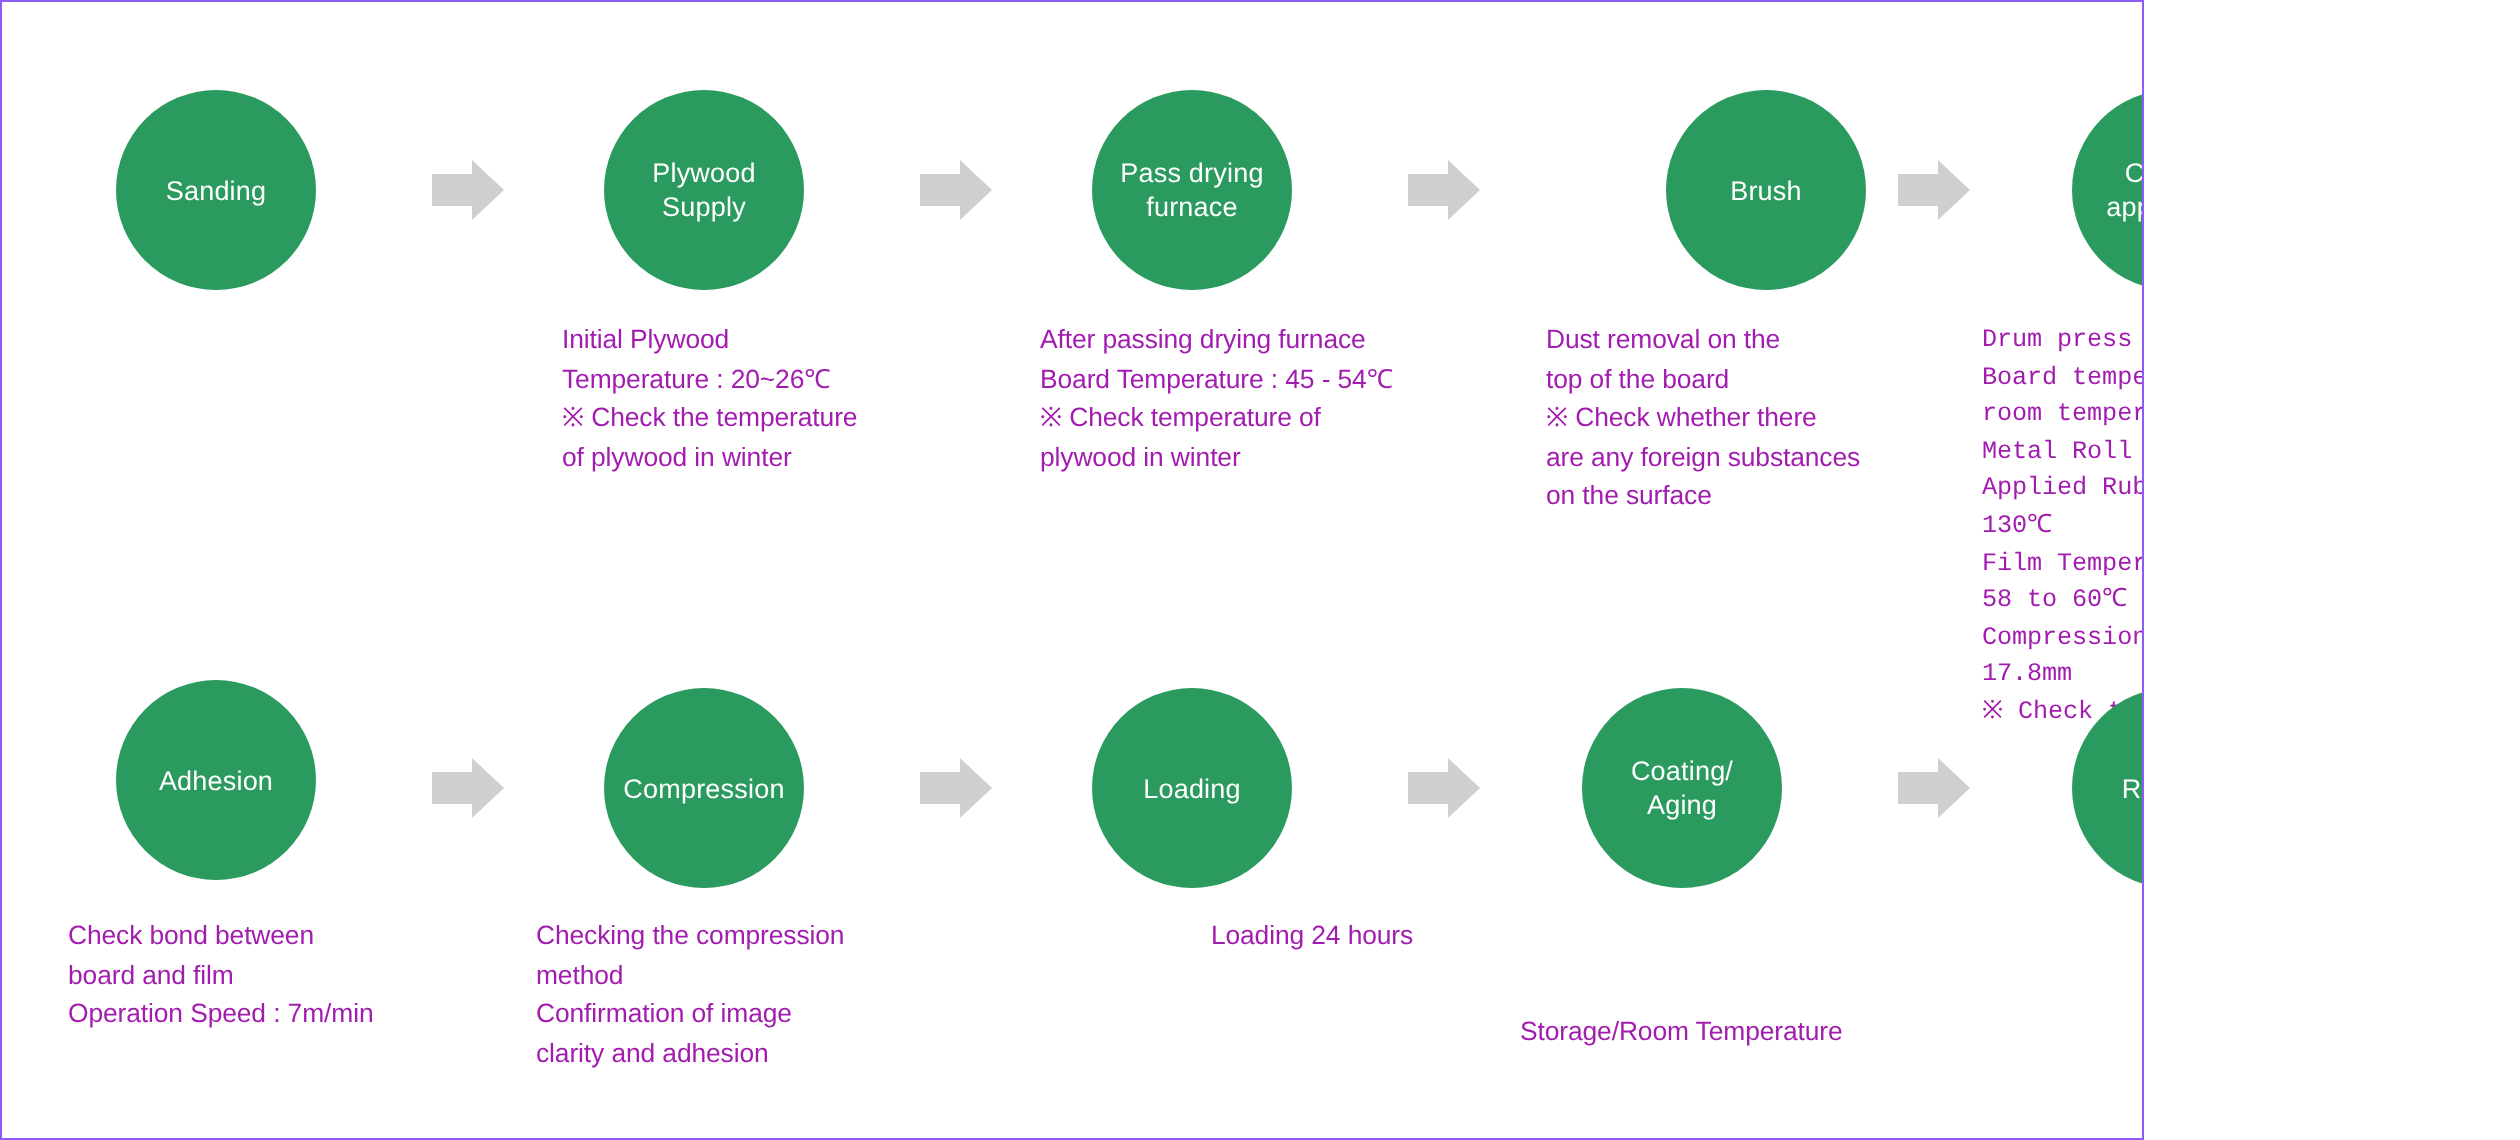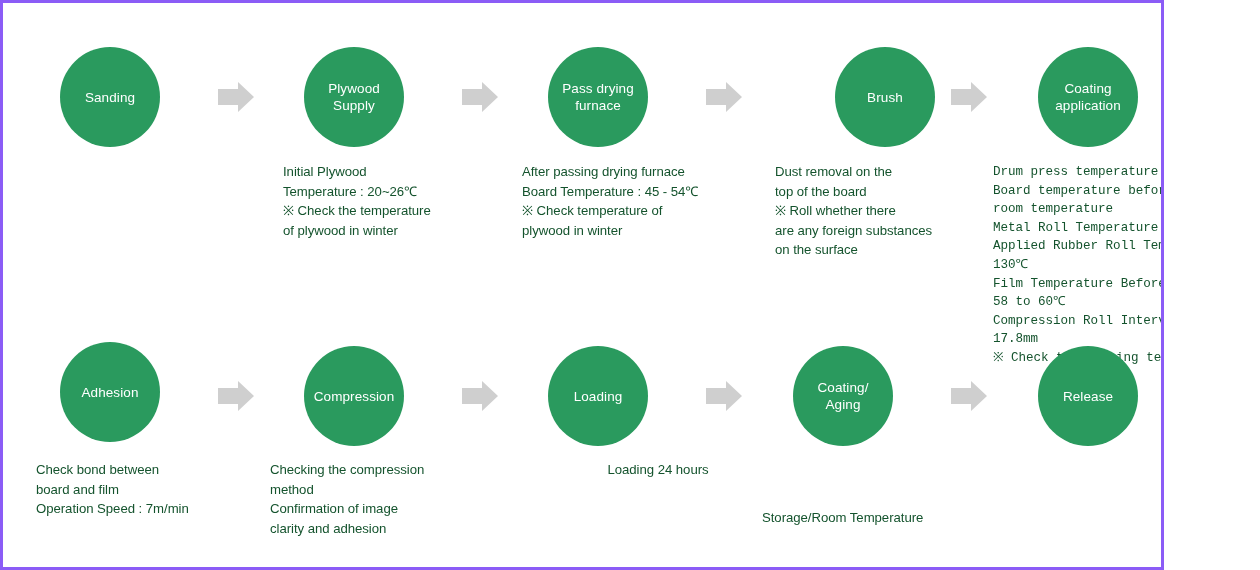--- a/index.html
+++ b/index.html
@@ -5,24 +5,24 @@
   html, body {
     margin: 0;
     padding: 0;
     background: #ffffff;
   }
   body {
     font-family: "Liberation Sans", sans-serif;
   }
   #canvas {
     position: relative;
-    width: 1164px;
+    width: 1072px;
     height: 570px;
     background: #ffffff;
-    border: 3px solid #8b5cf6;
+    border: 1px solid #8b5cf6;
     box-sizing: border-box;
     overflow: hidden;
   }
   .row {
     position: absolute;
     left: 0;
     width: 1260px;
   }
   #row-1 { top: 0; height: 285px; }
   #row-2 { top: 285px; height: 285px; }
@@ -52,21 +52,21 @@
 
   .arrow {
     position: absolute;
     width: 40px;
     height: 34px;
   }
   .arrow svg { display: block; }
 
   .note {
     position: absolute;
-    color: #14532d;
+    color: #a21caf;
     font-size: 13.2px;
     line-height: 19.5px;
     white-space: pre-line;
     letter-spacing: -0.05px;
   }
   .note.small {
     font-size: 12.6px;
     line-height: 18.6px;
   }
 </style>
@@ -155,21 +155,21 @@
 ※ Check the temperature
 of plywood in winter</div>
 
     <div class="note" style="left:519px; top:159px; width:250px;">After passing drying furnace
 Board Temperature : 45 - 54℃
 ※ Check temperature of
 plywood in winter</div>
 
     <div class="note" style="left:772px; top:159px; width:200px;">Dust removal on the
 top of the board
-※ Roll whether there
+※ Check whether there
 are any foreign substances
 on the surface</div>
 
     <div class="note small" style="left:990px; top:160px; width:265px;font-family:Liberation Mono, monospace;">Drum press temperature : 130-140℃
 Board temperature before adhesion :
 room temperature
 Metal Roll Temperature : 140℃
 Applied Rubber Roll Temperature : 130℃
 Film Temperature Before Adhesion :
 58 to 60℃

